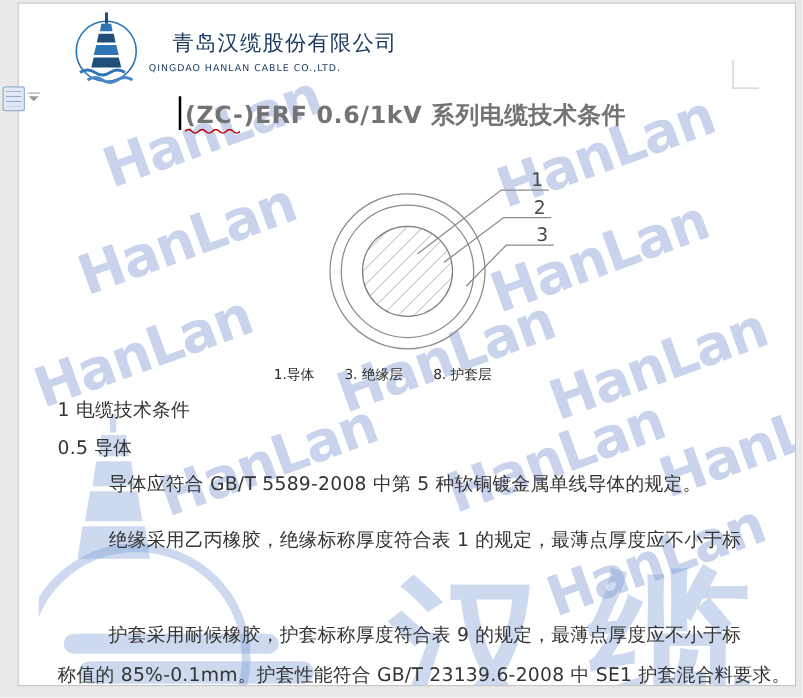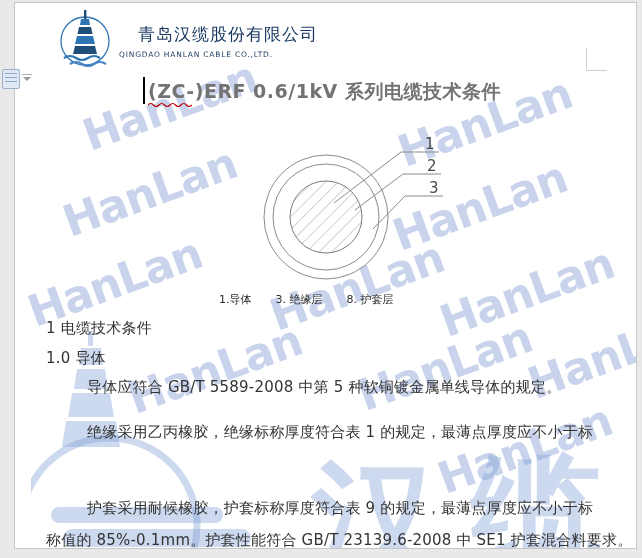--- a/index.html
+++ b/index.html
@@ -137,20 +137,20 @@
       <text x="196" y="72" font-size="15" fill="#4a4a4a">3</text>
     </svg>
 
     <div class="caption">
       <span>1.导体</span>
       <span>3. 绝缘层</span>
       <span>8. 护套层</span>
     </div>
 
     <div class="bline" style="left:31px;top:316px">1 电缆技术条件</div>
-    <div class="bline" style="left:31px;top:346px">1.0 导体</div>
+    <div class="bline" style="left:31px;top:346px">0.5 导体</div>
     <div class="bline" style="left:72px;top:375px">导体应符合 GB/T 5589-2008 中第 5 种软铜镀金属单线导体的规定。</div>
     <div class="bline" style="left:72px;top:420px">绝缘采用乙丙橡胶，绝缘标称厚度符合表 1 的规定，最薄点厚度应不小于标</div>
     <div class="bline" style="left:72px;top:496px">护套采用耐候橡胶，护套标称厚度符合表 9 的规定，最薄点厚度应不小于标</div>
     <div class="bline" style="left:31px;top:528px">称值的 85%-0.1mm。护套性能符合 GB/T 23139.6-2008 中 SE1 护套混合料要求。</div>
 
   </div>
 </div>
 
 </body></html>

